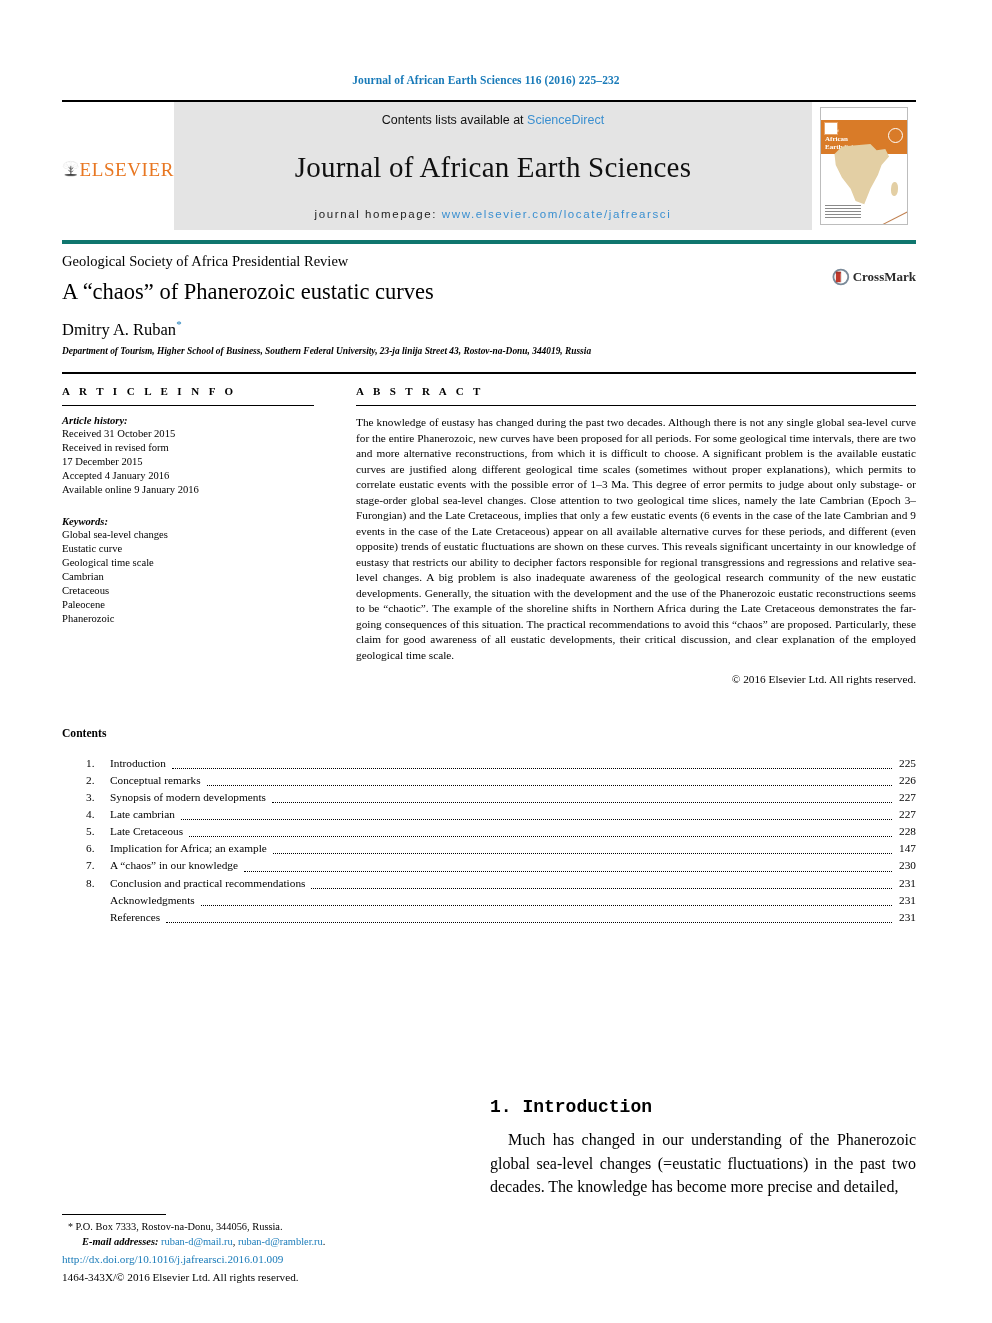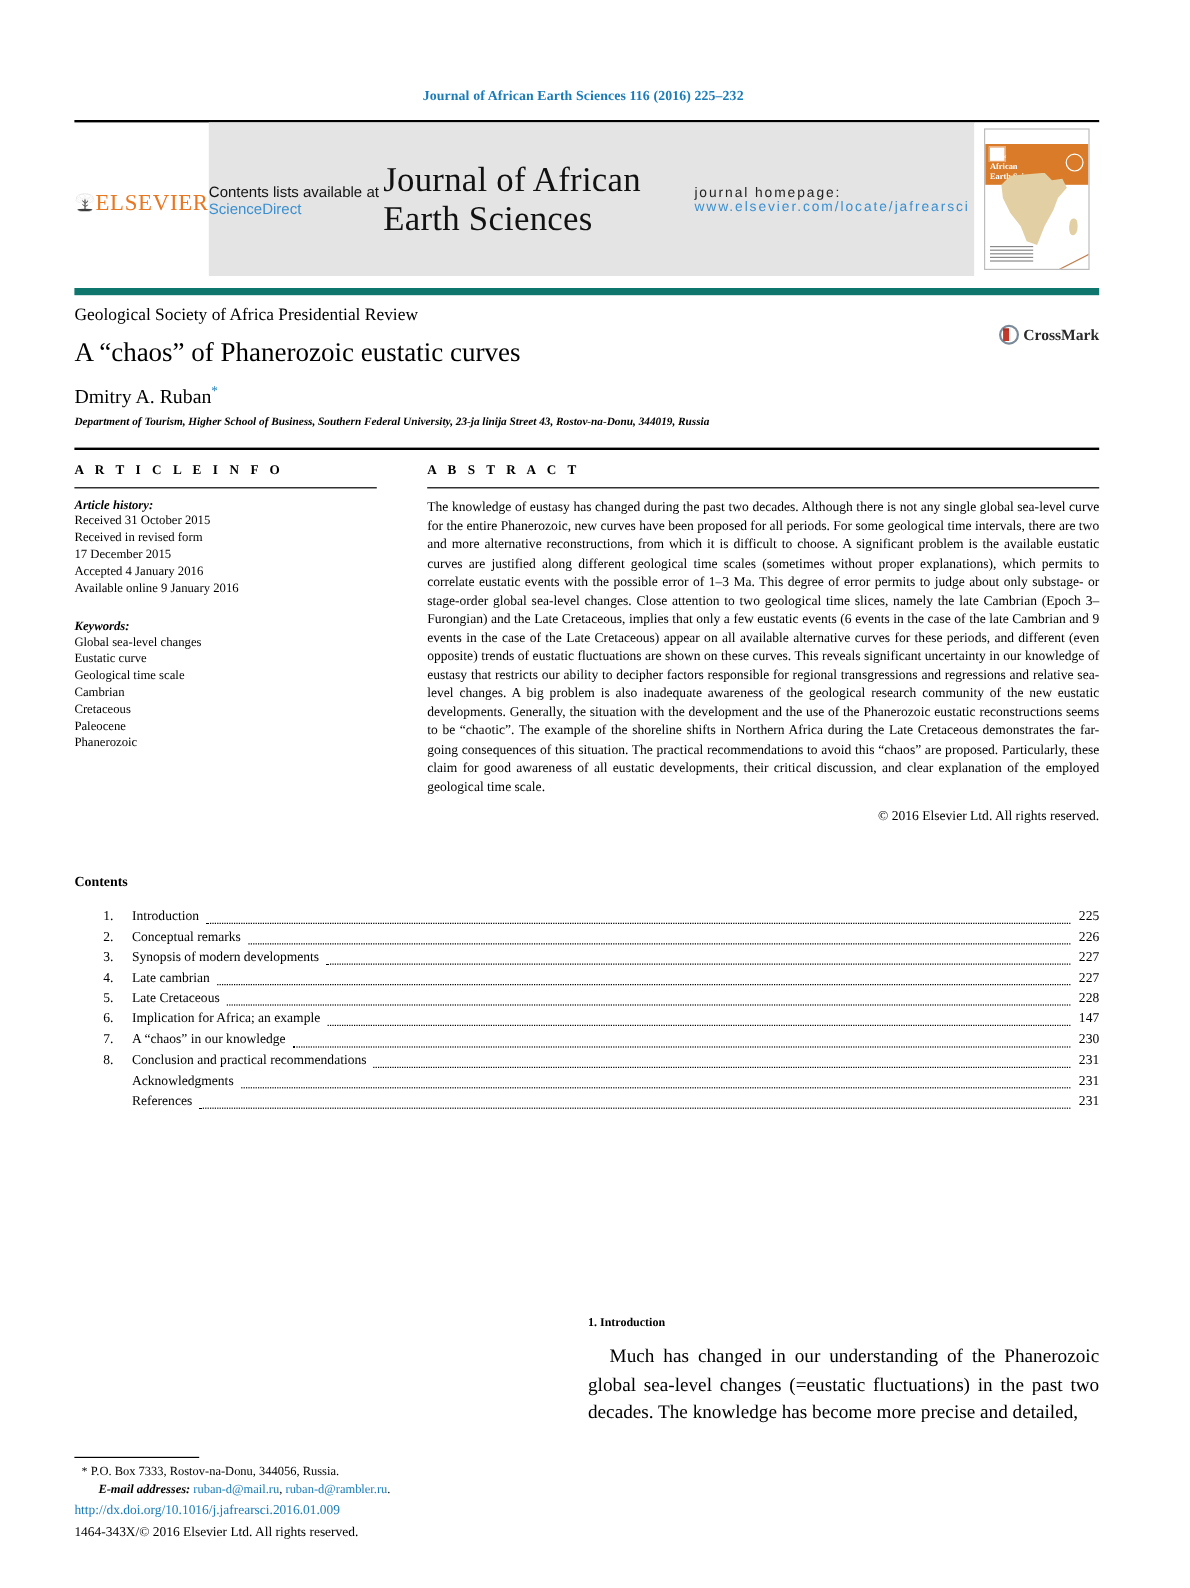--- a/index.html
+++ b/index.html
@@ -59,21 +59,21 @@
     font-size: 19px;
     letter-spacing: .6px;
     color: #E87722;
     font-weight: normal;
     margin-top: 1px;
   }
   .masthead-center {
     flex: 1 1 auto;
     background: #e4e4e4;
     display: flex;
-    flex-direction: row;
+    flex-direction: column;
     justify-content: space-between;
     align-items: center;
     padding: 11px 0 10px 0;
     box-sizing: border-box;
   }
   .contents-line {
     font-family: "Liberation Sans", sans-serif;
     font-size: 12.5px;
     color: #111;
   }
@@ -186,21 +186,21 @@
     bottom: 3px;
     width: 34px;
     height: 22px;
     border-bottom: 1px solid #c08050;
     transform: rotate(-27deg);
   }
 
   
   .article-head {
     margin: 10px 56px 0 62px;
-    border-top: 6px solid #0f766e;
+    border-top: 4px solid #0f766e;
     padding-top: 9px;
     position: relative;
   }
   .section-head {
     font-size: 14.5px;
     margin-bottom: 9px;
   }
   .article-title {
     font-size: 22.5px;
     margin: 0 0 12px 0;
@@ -341,23 +341,24 @@
     box-sizing: border-box;
     position: relative;
     height: 200px;
   }
   .bottom-right {
     flex: 1 1 auto;
     padding-left: 24px;
     box-sizing: border-box;
   }
   .intro-heading {
-    font-size: 10px;
+    font-size: 18px;
     font-weight: bold;
     margin: 12px 0 11px 0;
+    font-family: Liberation Mono, monospace;
   }
   .intro-text {
     font-size: 16px;
     line-height: 1.47;
     text-align: justify;
     text-indent: 18px;
   }
   .footnote-wrap {
     position: absolute;
     bottom: 36px;

